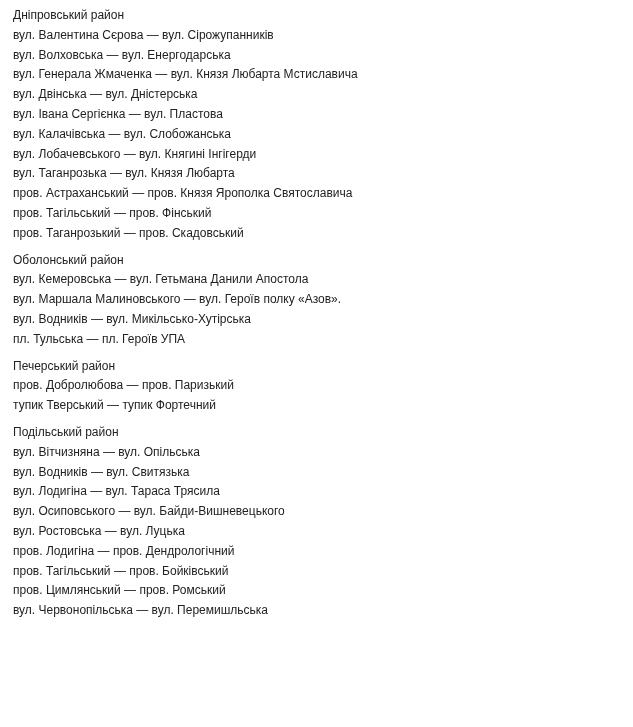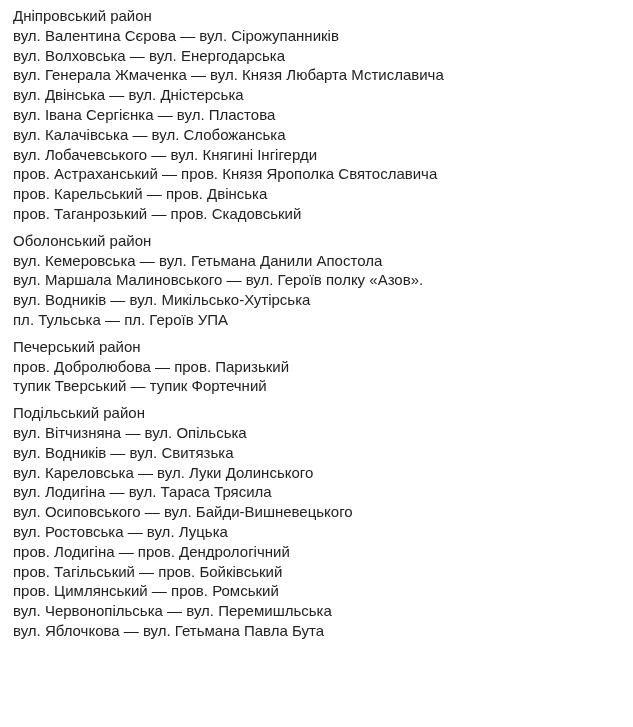--- a/index.html
+++ b/index.html
@@ -20,64 +20,63 @@
     padding: 6px 12px 10px 13px;
   }
   .district {
     margin: 0 0 7px 0;
   }
   .district:last-child {
     margin-bottom: 0;
   }
   .district-title,
   .rename-line {
-    font-size: 15px;
+    font-size: 12px;
     line-height: 19.8px;
     font-weight: 400;
     white-space: normal;
     word-break: normal;
     overflow-wrap: break-word;
   }
 </style>
 </head>
 <body style="color: rgb(34, 34, 34); background: rgb(255, 255, 255);">
 
 <div class="doc" id="doc-root">
     <section class="district">
       <div class="district-title">Дніпровський район</div>
       <div class="rename-line">вул. Валентина Сєрова — вул. Сірожупанників</div>
       <div class="rename-line">вул. Волховська — вул. Енергодарська</div>
       <div class="rename-line">вул. Генерала Жмаченка — вул. Князя Любарта Мстиславича</div>
       <div class="rename-line">вул. Двінська — вул. Дністерська</div>
       <div class="rename-line">вул. Івана Сергієнка — вул. Пластова</div>
       <div class="rename-line">вул. Калачівська — вул. Слобожанська</div>
       <div class="rename-line">вул. Лобачевського — вул. Княгині Інгігерди</div>
+      <div class="rename-line">вул. Таганрозька — вул. Князя Любарта</div>
       <div class="rename-line">пров. Астраханський — пров. Князя Ярополка Святославича</div>
-      <div class="rename-line">пров. Карельський — пров. Двінська</div>
+      <div class="rename-line">пров. Тагільський — пров. Фінський</div>
       <div class="rename-line">пров. Таганрозький — пров. Скадовський</div>
     </section>
     <section class="district">
       <div class="district-title">Оболонський район</div>
       <div class="rename-line">вул. Кемеровська — вул. Гетьмана Данили Апостола</div>
       <div class="rename-line">вул. Маршала Малиновського — вул. Героїв полку «Азов».</div>
       <div class="rename-line">вул. Водників — вул. Микільсько-Хутірська</div>
       <div class="rename-line">пл. Тульська — пл. Героїв УПА</div>
     </section>
     <section class="district">
       <div class="district-title">Печерський район</div>
       <div class="rename-line">пров. Добролюбова — пров. Паризький</div>
       <div class="rename-line">тупик Тверський — тупик Фортечний</div>
     </section>
     <section class="district">
       <div class="district-title">Подільський район</div>
       <div class="rename-line">вул. Вітчизняна — вул. Опільська</div>
       <div class="rename-line">вул. Водників — вул. Свитязька</div>
-      <div class="rename-line">вул. Кареловська — вул. Луки Долинського</div>
       <div class="rename-line">вул. Лодигіна — вул. Тараса Трясила</div>
       <div class="rename-line">вул. Осиповського — вул. Байди-Вишневецького</div>
       <div class="rename-line">вул. Ростовська — вул. Луцька</div>
       <div class="rename-line">пров. Лодигіна — пров. Дендрологічний</div>
       <div class="rename-line">пров. Тагільський — пров. Бойківський</div>
       <div class="rename-line">пров. Цимлянський — пров. Ромський</div>
       <div class="rename-line">вул. Червонопільська — вул. Перемишльська</div>
-      <div class="rename-line">вул. Яблочкова — вул. Гетьмана Павла Бута</div>
     </section>
   </div>
 
 </body></html>

